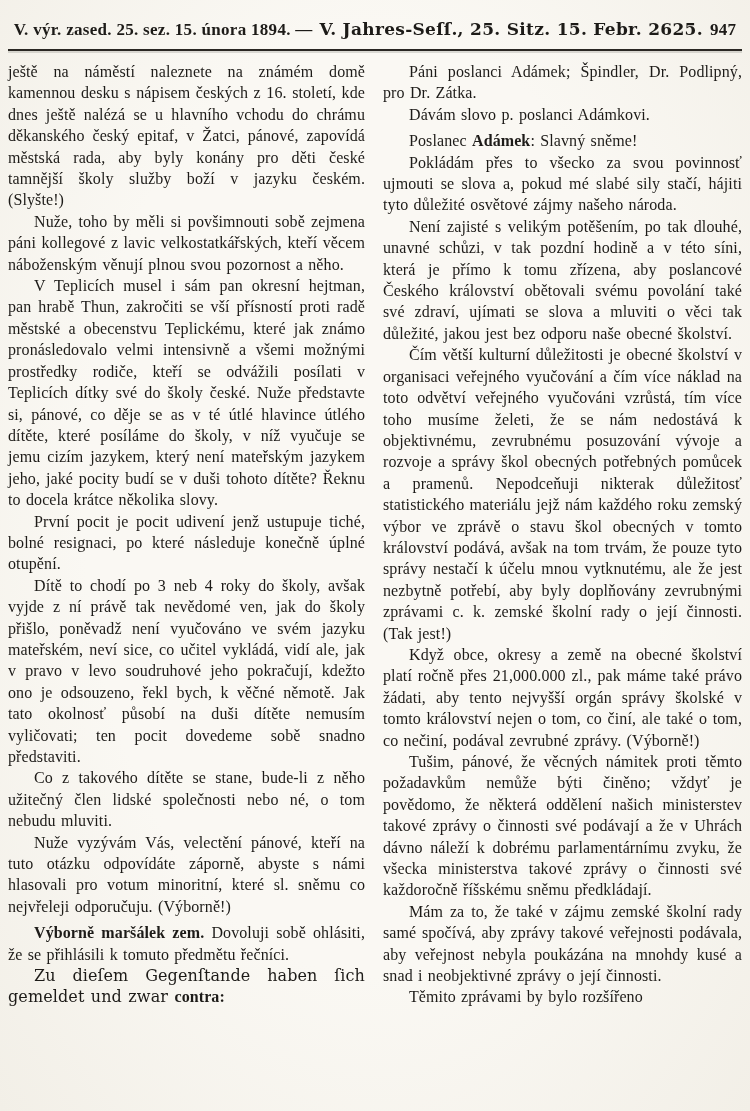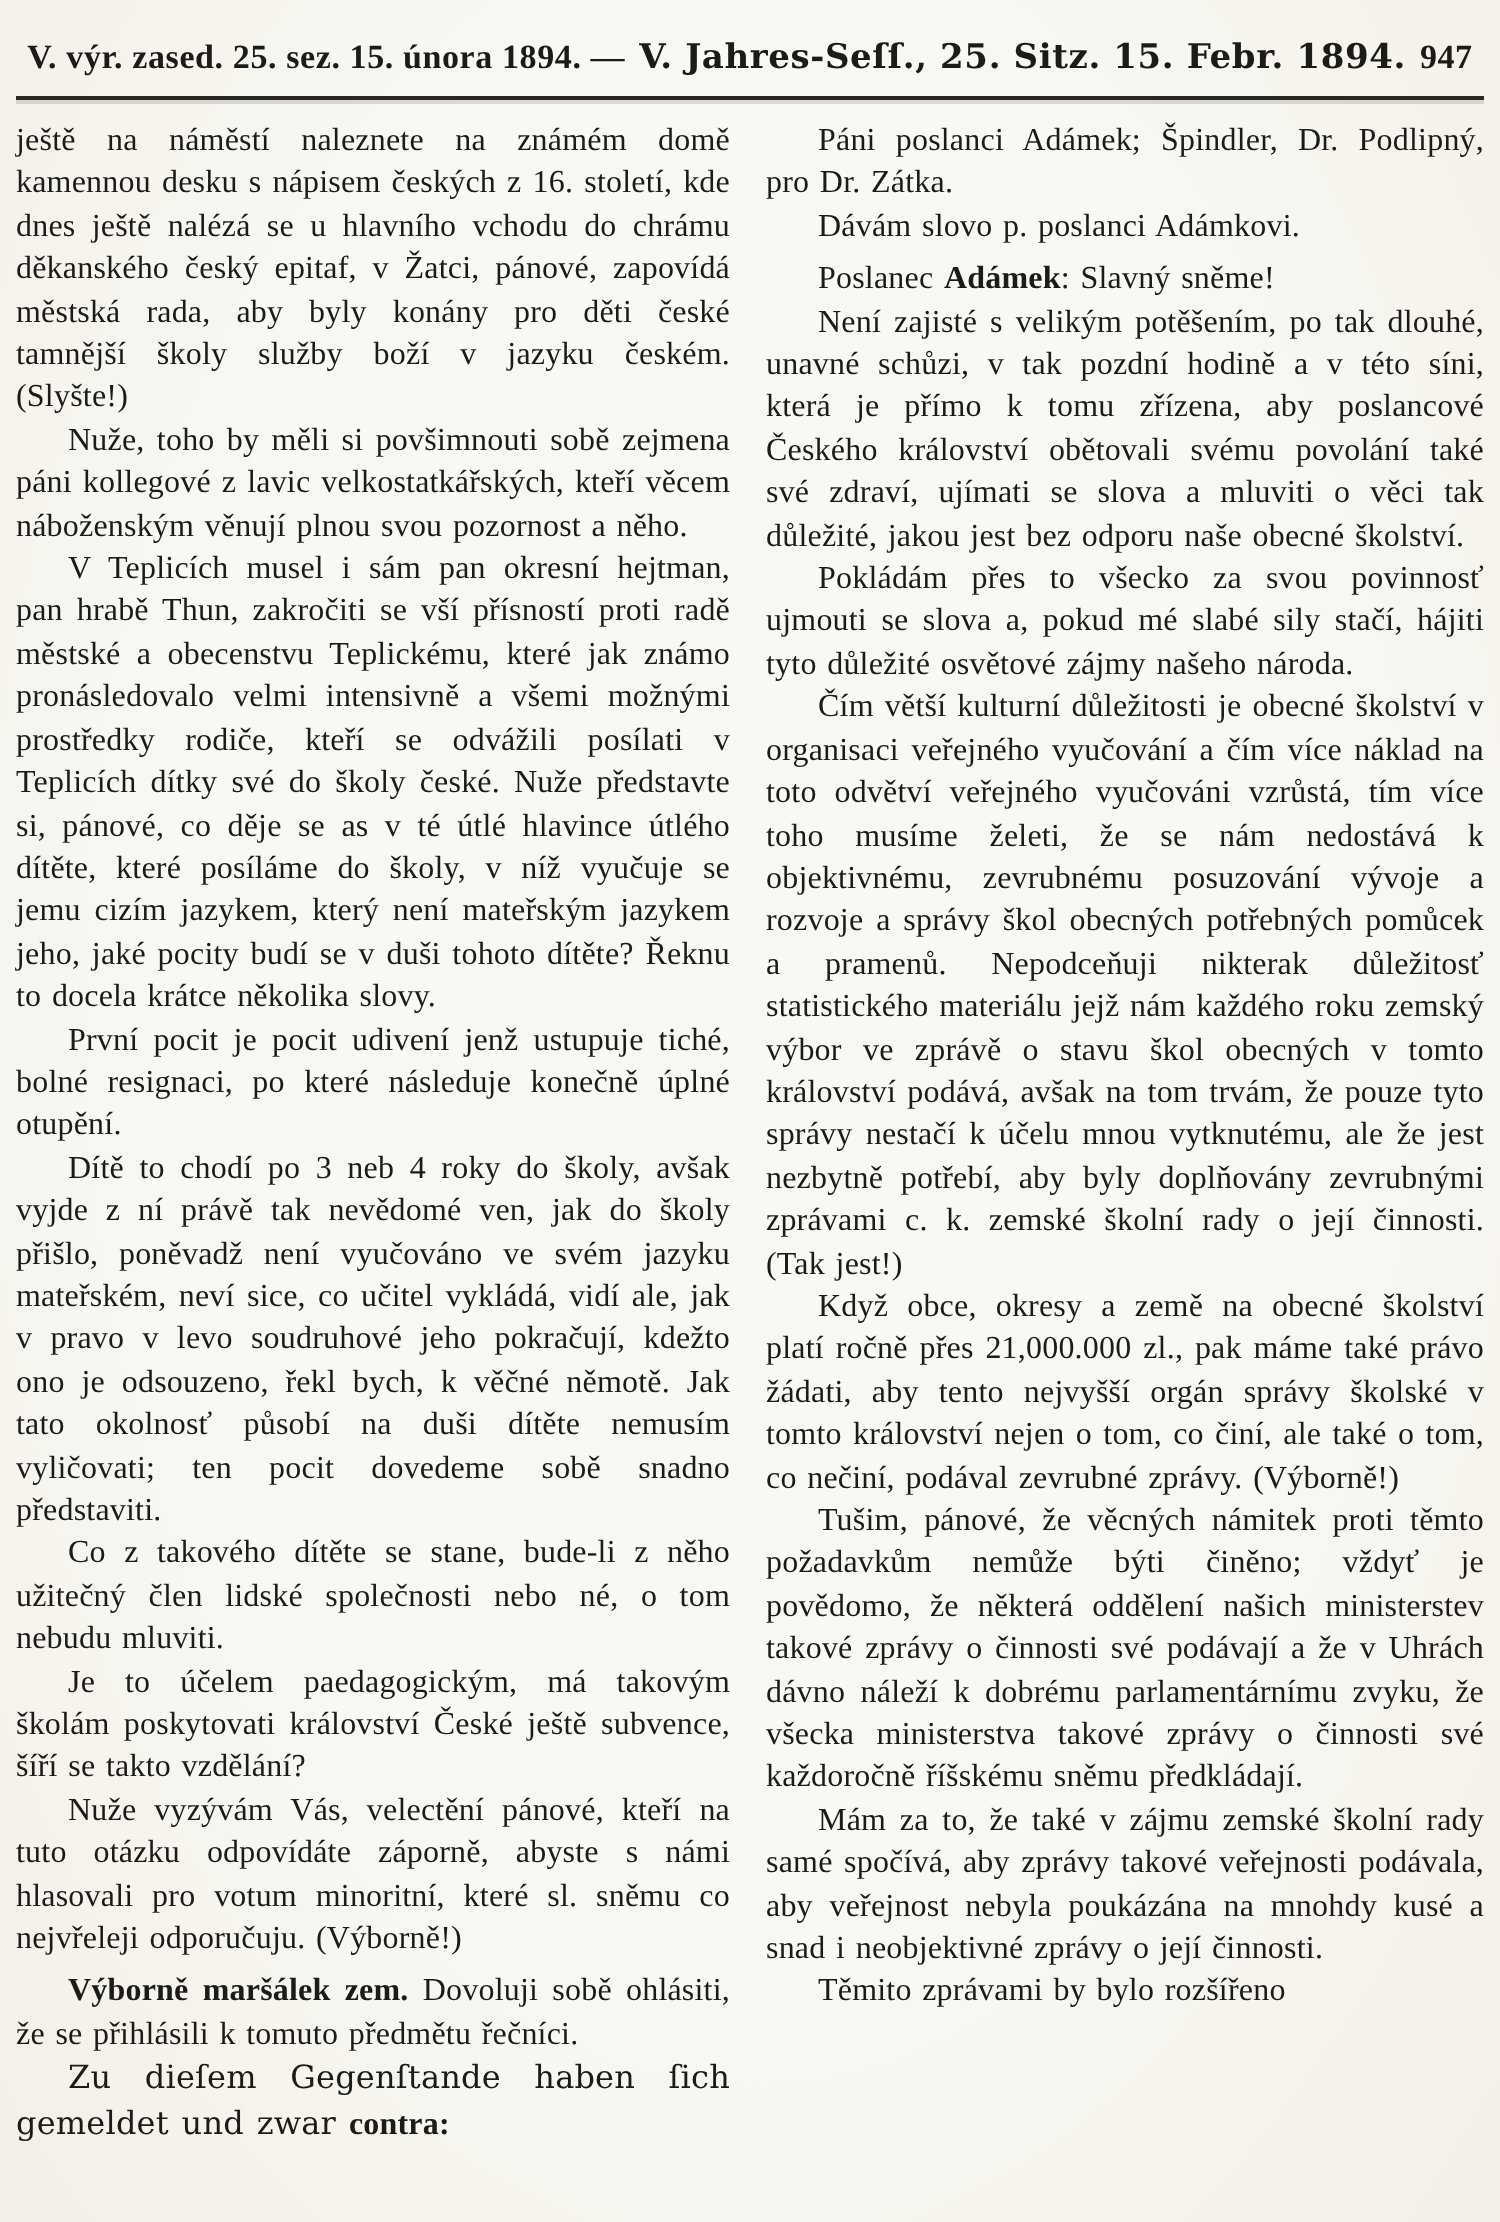--- a/index.html
+++ b/index.html
@@ -57,46 +57,45 @@
   .bold { font-weight: bold; }
   .fraktur { font-family: "DejaVu Serif", serif; }
 </style>
 </head>
 <body>
 
 <div class="page">
 
   <div class="header">
     <span>V. výr. zased. 25. sez. 15. února 1894. —</span>
-    <span class="fraktur">V. Jahres-Seſſ., 25. Sitz. 15. Febr. 1894.</span>
+    <span class="fraktur">V. Jahres-Seſſ., 25. Sitz. 15. Febr. 2625.</span>
     <span>947</span>
   </div>
 
   <div class="rule"></div>
 
   <div class="content">
     <div class="col col-left">
         <p class="para"><span>ještě na náměstí naleznete na známém domě kamennou desku s nápisem českých z 16. století, kde dnes ještě nalézá se u hlavního vchodu do chrámu děkanského český epitaf, v Žatci, pánové, zapovídá městská rada, aby byly konány pro děti české tamnější školy služby boží v jazyku českém. (Slyšte!)</span></p>
         <p class="para indent"><span>Nuže, toho by měli si povšimnouti sobě zejmena páni kollegové z lavic velkostatkářských, kteří věcem náboženským věnují plnou svou pozornost a něho.</span></p>
         <p class="para indent"><span>V Teplicích musel i sám pan okresní hejtman, pan hrabě Thun, zakročiti se vší přísností proti radě městské a obecenstvu Teplickému, které jak známo pronásledovalo velmi intensivně a všemi možnými prostředky rodiče, kteří se odvážili posílati v Teplicích dítky své do školy české. Nuže představte si, pánové, co děje se as v té útlé hlavince útlého dítěte, které posíláme do školy, v níž vyučuje se jemu cizím jazykem, který není mateřským jazykem jeho, jaké pocity budí se v duši tohoto dítěte? Řeknu to docela krátce několika slovy.</span></p>
         <p class="para indent"><span>První pocit je pocit udivení jenž ustupuje tiché, bolné resignaci, po které následuje konečně úplné otupění.</span></p>
         <p class="para indent"><span>Dítě to chodí po 3 neb 4 roky do školy, avšak vyjde z ní právě tak nevědomé ven, jak do školy přišlo, poněvadž není vyučováno ve svém jazyku mateřském, neví sice, co učitel vykládá, vidí ale, jak v pravo v levo soudruhové jeho pokračují, kdežto ono je odsouzeno, řekl bych, k věčné němotě. Jak tato okolnosť působí na duši dítěte nemusím vyličovati; ten pocit dovedeme sobě snadno představiti.</span></p>
         <p class="para indent"><span>Co z takového dítěte se stane, bude-li z něho užitečný člen lidské společnosti nebo né, o tom nebudu mluviti.</span></p>
-        <p class="para indent"><span>Je to účelem paedagogickým, má takovým školám poskytovati království České ještě subvence, šíří se takto vzdělání?</span></p>
         <p class="para indent"><span>Nuže vyzývám Vás, velectění pánové, kteří na tuto otázku odpovídáte záporně, abyste s námi hlasovali pro votum minoritní, které sl. sněmu co nejvřeleji odporučuju. (Výborně!)</span></p>
         <p class="para indent space-before"><span class="bold">Výborně maršálek zem.</span><span> Dovoluji sobě ohlásiti, že se přihlásili k tomuto předmětu řečníci.</span></p>
         <p class="para indent"><span class="fraktur">Zu dieſem Gegenſtande haben ſich gemeldet und zwar </span><span class="bold">contra:</span></p>
       </div>
     <div class="divider"></div>
     <div class="col col-right">
         <p class="para indent"><span>Páni poslanci Adámek; Špindler, Dr. Podlipný, pro Dr. Zátka.</span></p>
         <p class="para indent"><span>Dávám slovo p. poslanci Adámkovi.</span></p>
         <p class="para indent space-before"><span>Poslanec </span><span class="bold">Adámek</span><span>: Slavný sněme!</span></p>
+        <p class="para indent"><span>Pokládám přes to všecko za svou povinnosť ujmouti se slova a, pokud mé slabé sily stačí, hájiti tyto důležité osvětové zájmy našeho národa.</span></p>
         <p class="para indent"><span>Není zajisté s velikým potěšením, po tak dlouhé, unavné schůzi, v tak pozdní hodině a v této síni, která je přímo k tomu zřízena, aby poslancové Českého království obětovali svému povolání také své zdraví, ujímati se slova a mluviti o věci tak důležité, jakou jest bez odporu naše obecné školství.</span></p>
-        <p class="para indent"><span>Pokládám přes to všecko za svou povinnosť ujmouti se slova a, pokud mé slabé sily stačí, hájiti tyto důležité osvětové zájmy našeho národa.</span></p>
         <p class="para indent"><span>Čím větší kulturní důležitosti je obecné školství v organisaci veřejného vyučování a čím více náklad na toto odvětví veřejného vyučováni vzrůstá, tím více toho musíme želeti, že se nám nedostává k objektivnému, zevrubnému posuzování vývoje a rozvoje a správy škol obecných potřebných pomůcek a pramenů. Nepodceňuji nikterak důležitosť statistického materiálu jejž nám každého roku zemský výbor ve zprávě o stavu škol obecných v tomto království podává, avšak na tom trvám, že pouze tyto správy nestačí k účelu mnou vytknutému, ale že jest nezbytně potřebí, aby byly doplňovány zevrubnými zprávami c. k. zemské školní rady o její činnosti. (Tak jest!)</span></p>
         <p class="para indent"><span>Když obce, okresy a země na obecné školství platí ročně přes 21,000.000 zl., pak máme také právo žádati, aby tento nejvyšší orgán správy školské v tomto království nejen o tom, co činí, ale také o tom, co nečiní, podával zevrubné zprávy. (Výborně!)</span></p>
         <p class="para indent"><span>Tušim, pánové, že věcných námitek proti těmto požadavkům nemůže býti činěno; vždyť je povědomo, že některá oddělení našich ministerstev takové zprávy o činnosti své podávají a že v Uhrách dávno náleží k dobrému parlamentárnímu zvyku, že všecka ministerstva takové zprávy o činnosti své každoročně říšskému sněmu předkládají.</span></p>
         <p class="para indent"><span>Mám za to, že také v zájmu zemské školní rady samé spočívá, aby zprávy takové veřejnosti podávala, aby veřejnost nebyla poukázána na mnohdy kusé a snad i neobjektivné zprávy o její činnosti.</span></p>
         <p class="para indent"><span>Těmito zprávami by bylo rozšířeno</span></p>
       </div>
   </div>
 
 </div>
 

